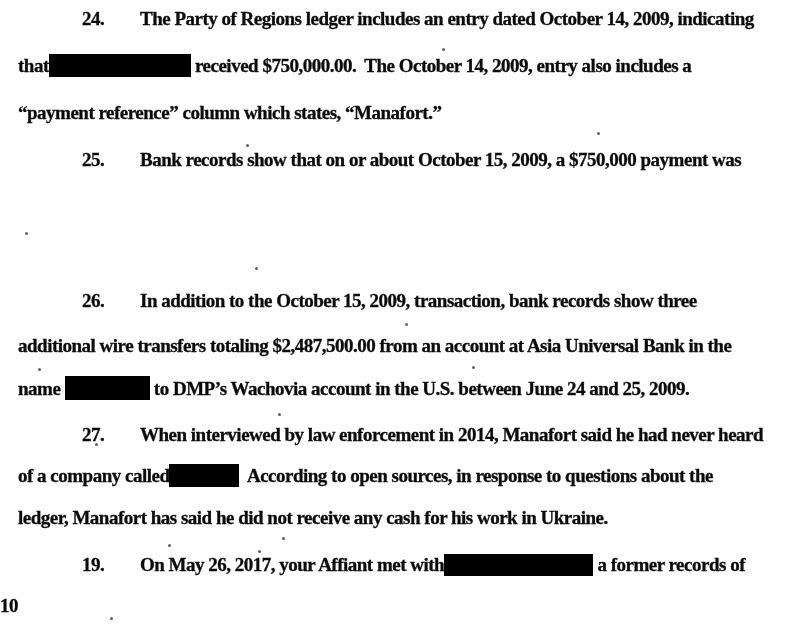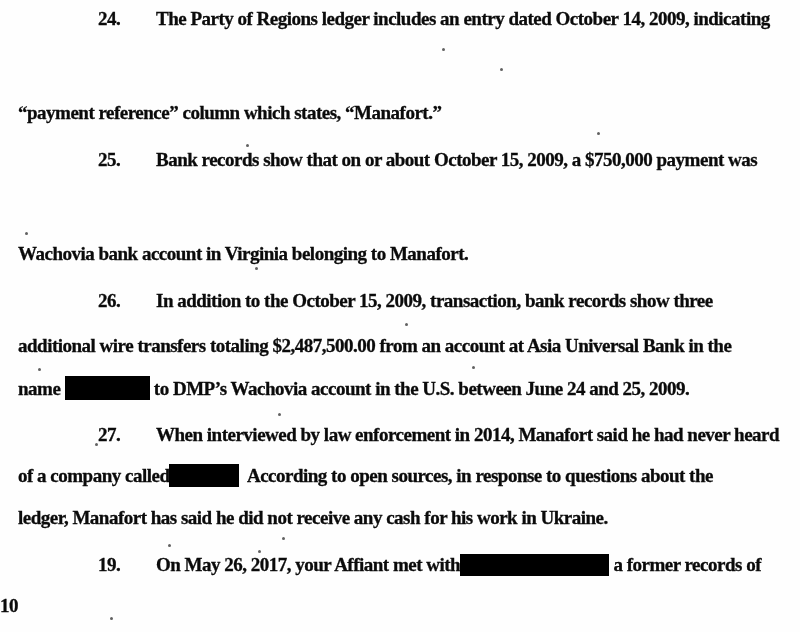--- a/index.html
+++ b/index.html
@@ -20,21 +20,21 @@
   .line {
     position: absolute;
     left: 18px;
     right: 8px;
     height: 24px;
     line-height: 24px;
     white-space: pre;
   }
   .pnum {
     display: inline-block;
-    margin-left: 80px;
+    margin-left: 64px;
     width: 58px;
   }
   .redaction {
     display: inline-block;
     height: 23px;
     background: #000000;
     vertical-align: -5px;
   }
   .page-number {
     position: absolute;
@@ -53,27 +53,27 @@
     opacity: 0.8;
   }
 </style>
 </head>
 <body>
 
 <div class="page">
 
   <div class="line" style="top:7px"><span class="pnum">24.</span><span>The Party of Regions ledger includes an entry dated October 14, 2009, indicating</span></div>
 
+  <div class="line" style="top:54px"><span>that</span><span class="redaction" style="width:142px"></span><span> received $750,000.00.  The October 14, 2009, entry also includes a</span></div>
 
   <div class="line" style="top:101px"><span>“payment reference” column which states, “Manafort.”</span></div>
 
   <div class="line" style="top:148px"><span class="pnum">25.</span><span>Bank records show that on or about October 15, 2009, a $750,000 payment was</span></div>
 
 
-  <div class="line" style="top:242px"><span>Wachovia bank account in Virginia belonging to Manafort.</span></div>
 
   <div class="line" style="top:289px"><span class="pnum">26.</span><span>In addition to the October 15, 2009, transaction, bank records show three</span></div>
 
   <div class="line" style="top:334px"><span>additional wire transfers totaling $2,487,500.00 from an account at Asia Universal Bank in the</span></div>
 
   <div class="line" style="top:376px"><span>name </span><span class="redaction" style="width:85px;height:24px"></span><span> to DMP’s Wachovia account in the U.S. between June 24 and 25, 2009.</span></div>
 
   <div class="line" style="top:423px"><span class="pnum">27.</span><span>When interviewed by law enforcement in 2014, Manafort said he had never heard</span></div>
 
   <div class="line" style="top:506px"><span>ledger, Manafort has said he did not receive any cash for his work in Ukraine.</span></div>

